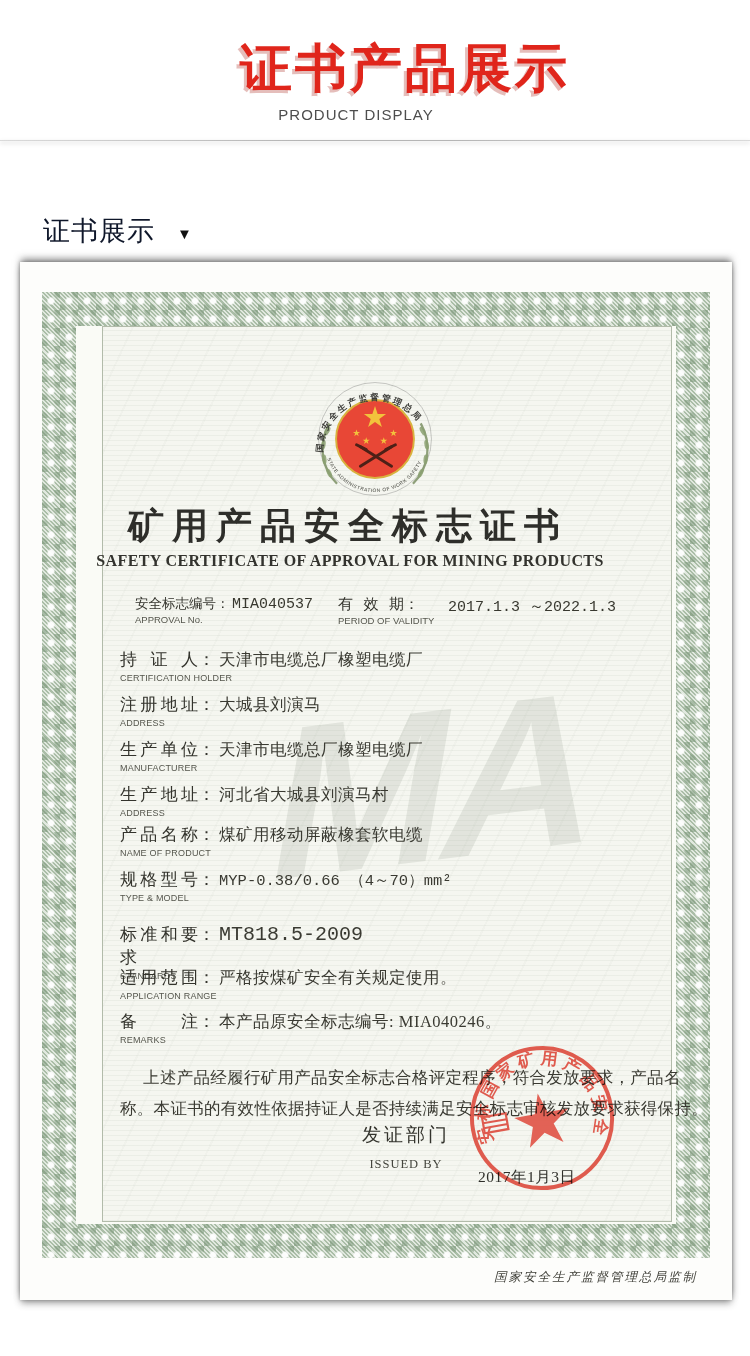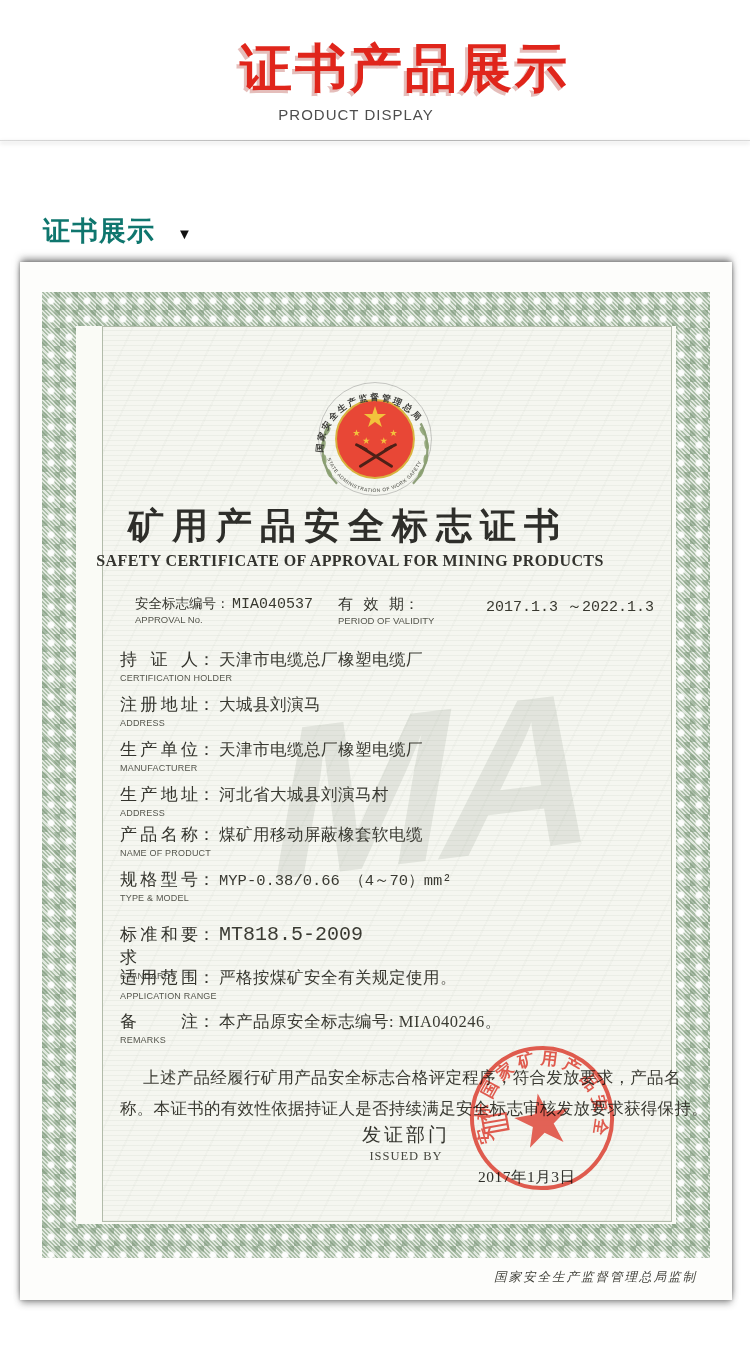--- a/index.html
+++ b/index.html
@@ -21,21 +21,21 @@
     position:absolute;top:106px;left:0;width:750px;text-align:center;
     transform:translateX(-19px);
     font-size:15px;color:#4d4d4d;letter-spacing:1px;
   }
   .header-divider{
     position:absolute;top:140px;left:0;width:750px;height:1px;
     background:linear-gradient(to right,#dadada,#b5b5b5 40%,#b5b5b5 60%,#dadada);
     box-shadow:0 2px 4px rgba(0,0,0,.25);
   }
   .section-head{position:absolute;top:213px;left:43px;display:flex;align-items:center;gap:22px;}
-  .section-label{font-size:27px;color:#0f766e;font-weight:700;letter-spacing:1px;}
+  .section-label{font-size:27px;color:#0f172a;font-weight:400;letter-spacing:1px;}
   .section-arrow{font-size:15px;color:#111;transform:translateY(2px);}
   
   .cert{
     position:absolute;left:20px;top:262px;width:712px;height:1038px;
     background:#fdfdfb;
     box-shadow:0 -4px 7px -1px rgba(35,35,35,.55),0 4px 7px -1px rgba(35,35,35,.45),0 0 3px rgba(0,0,0,.2);
   }
   .band{
     position:absolute;top:30px;left:22px;right:22px;bottom:42px;
     background-color:#c3d2bf;
@@ -91,29 +91,29 @@
   .en-sub{display:block;font-size:9px;color:#55564d;letter-spacing:.2px;margin-top:2px;
     font-family:"Liberation Sans",sans-serif;}
   
   .approval-row{position:absolute;left:0;top:3px;width:100%;height:40px;}
   .ap-label{position:absolute;left:15px;top:0;font-size:13.5px;color:#33332c;}
   .ap-en{position:absolute;left:15px;top:19px;font-size:9.5px;color:#55564d;font-family:"Liberation Sans",sans-serif;}
   .ap-val{position:absolute;left:112px;top:1px;}
   .vd-label{position:absolute;left:218px;top:0;font-size:15px;color:#33332c;}
   .vd-zh{display:inline-block;width:66px;text-align:justify;text-align-last:justify;}
   .vd-en{position:absolute;left:218px;top:20px;font-size:9.5px;color:#55564d;font-family:"Liberation Sans",sans-serif;text-align:center;}
-  .vd-val{position:absolute;left:328px;top:2px;margin-left:38px;}
+  .vd-val{position:absolute;left:328px;top:2px;}
   .statement{
     position:absolute;left:0;top:470px;width:588px;
     font-size:16.5px;line-height:1.9;letter-spacing:.3px;color:#3a3a32;
     text-indent:1.4em;
   }
   .issued{position:absolute;left:242px;top:530px;text-align:center;}
   .issued-zh{font-size:19px;letter-spacing:3px;color:#33332c;}
-  .issued-en{display:block;font-size:12.5px;letter-spacing:1px;color:#44453d;margin-top:1px;}
+  .issued-en{display:block;font-size:12.5px;letter-spacing:1px;color:#44453d;margin-top:9px;}
   .date{position:absolute;left:358px;top:575px;font-size:15.5px;color:#2f2f2a;letter-spacing:.5px;}
   .seal{position:absolute;left:447px;top:781px;width:150px;height:150px;z-index:4;
     mix-blend-mode:multiply;opacity:.9;}
   .cert-footer{
     position:absolute;right:35px;bottom:14px;z-index:3;
     font-size:12.5px;letter-spacing:2px;color:#3f3f38;
     font-family:"Liberation Serif","DejaVu Serif",serif;
     font-style:italic;
   }
 </style>

